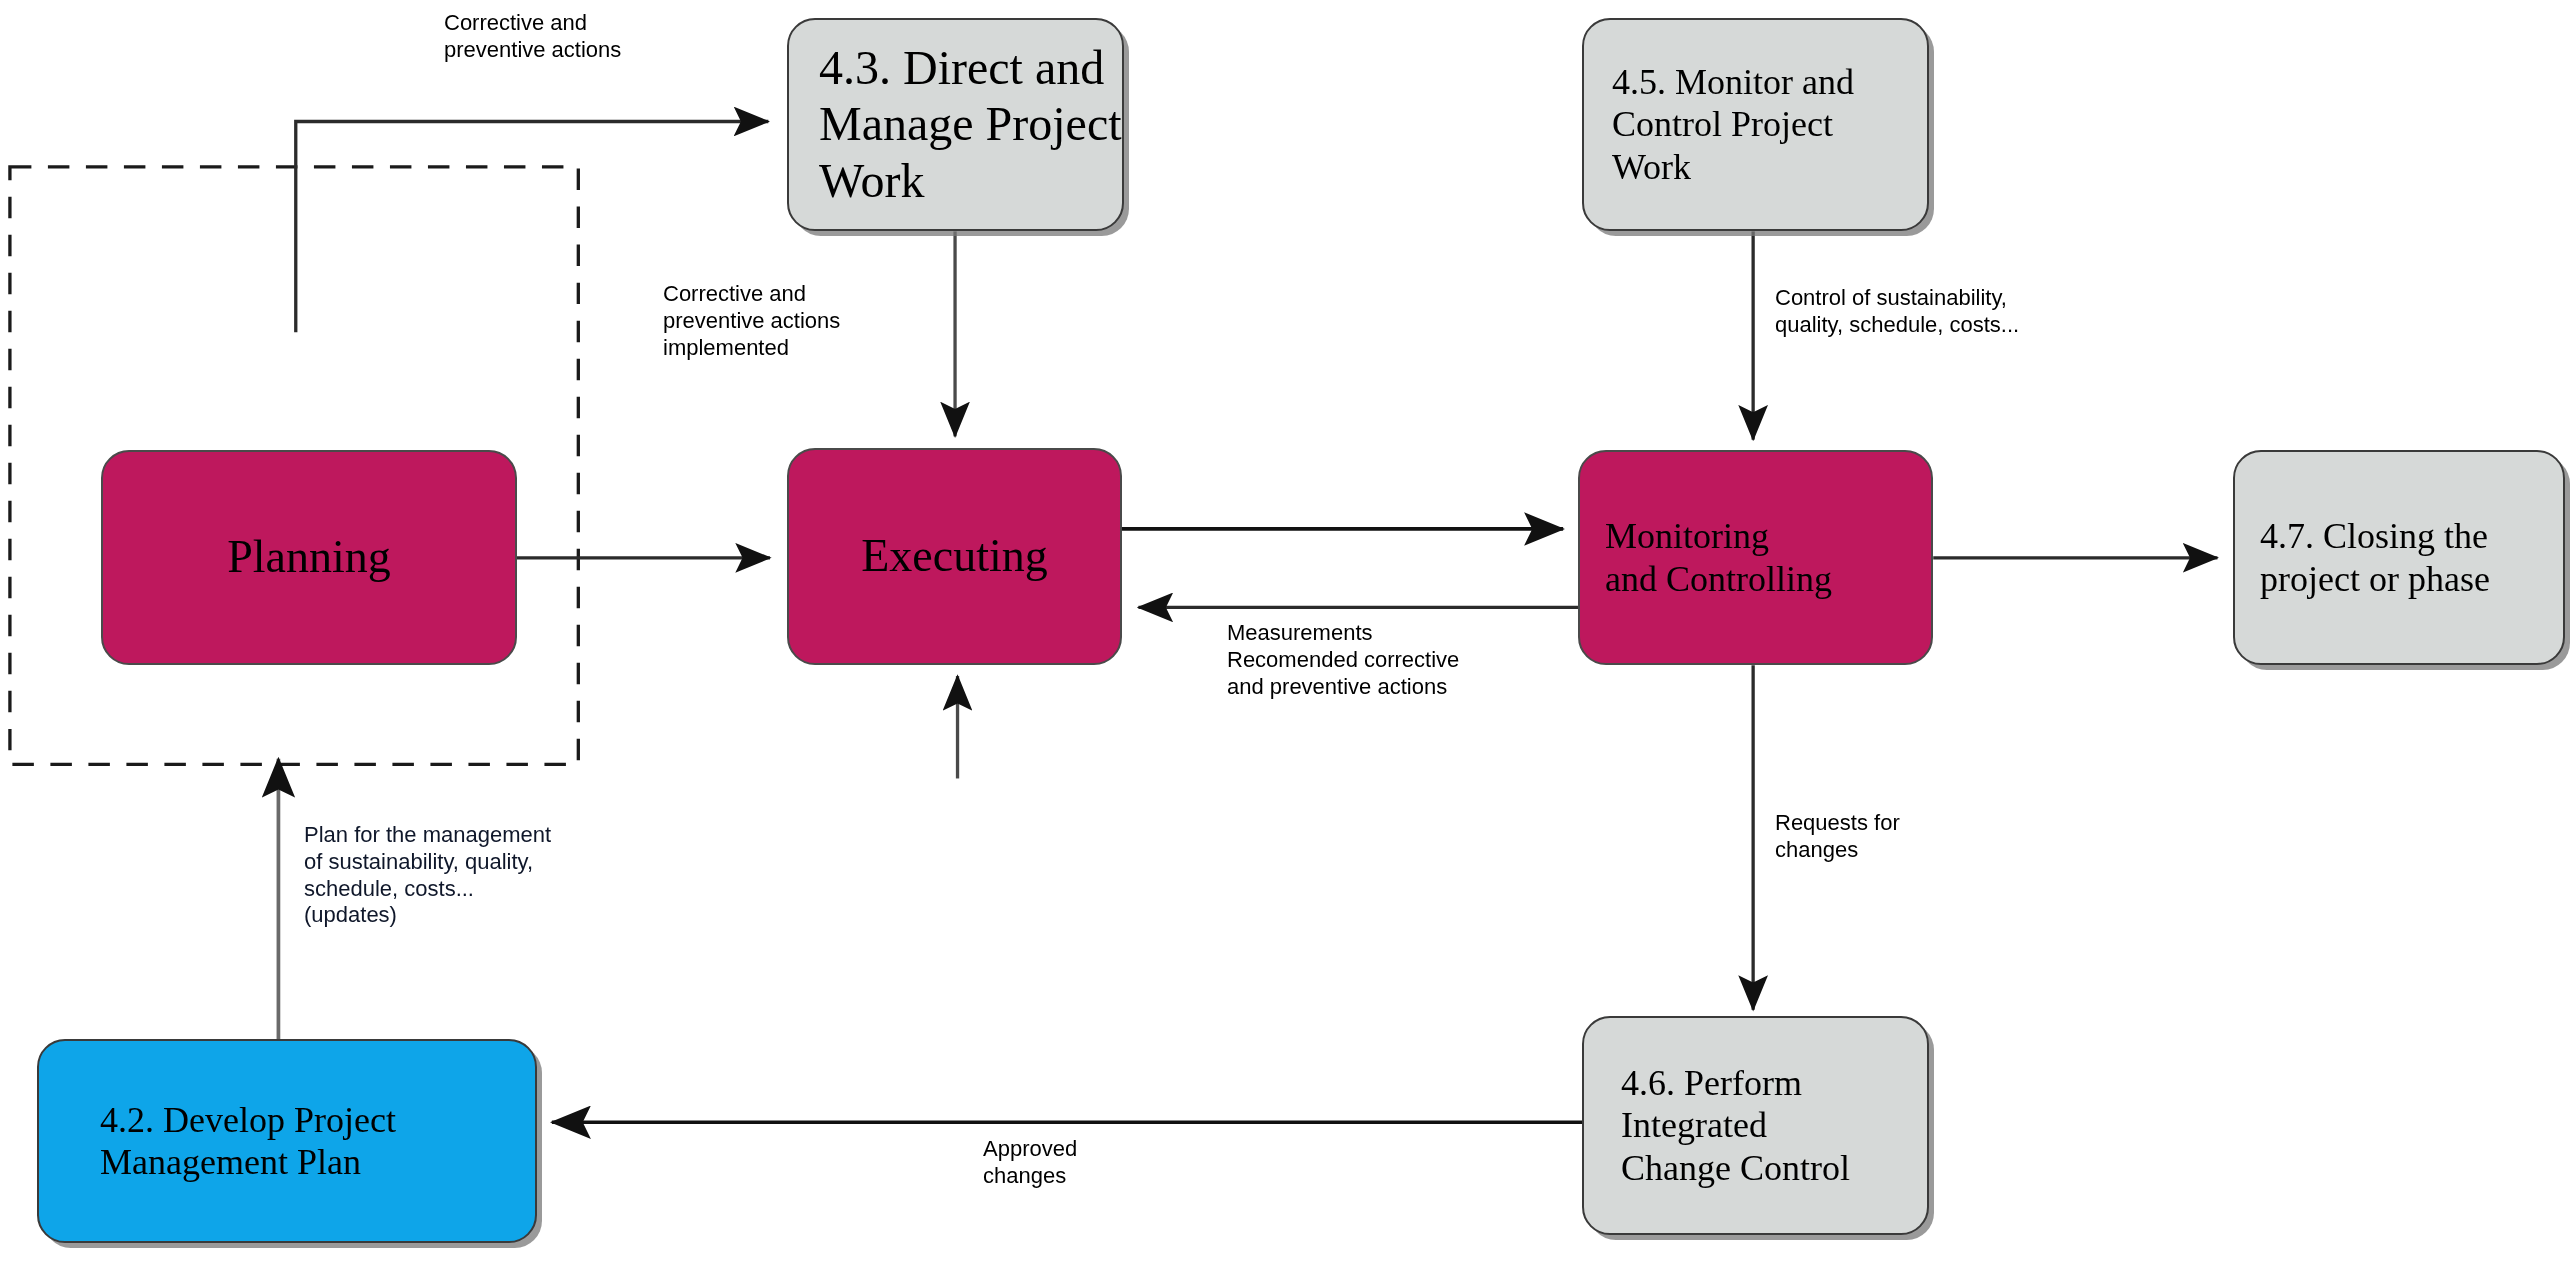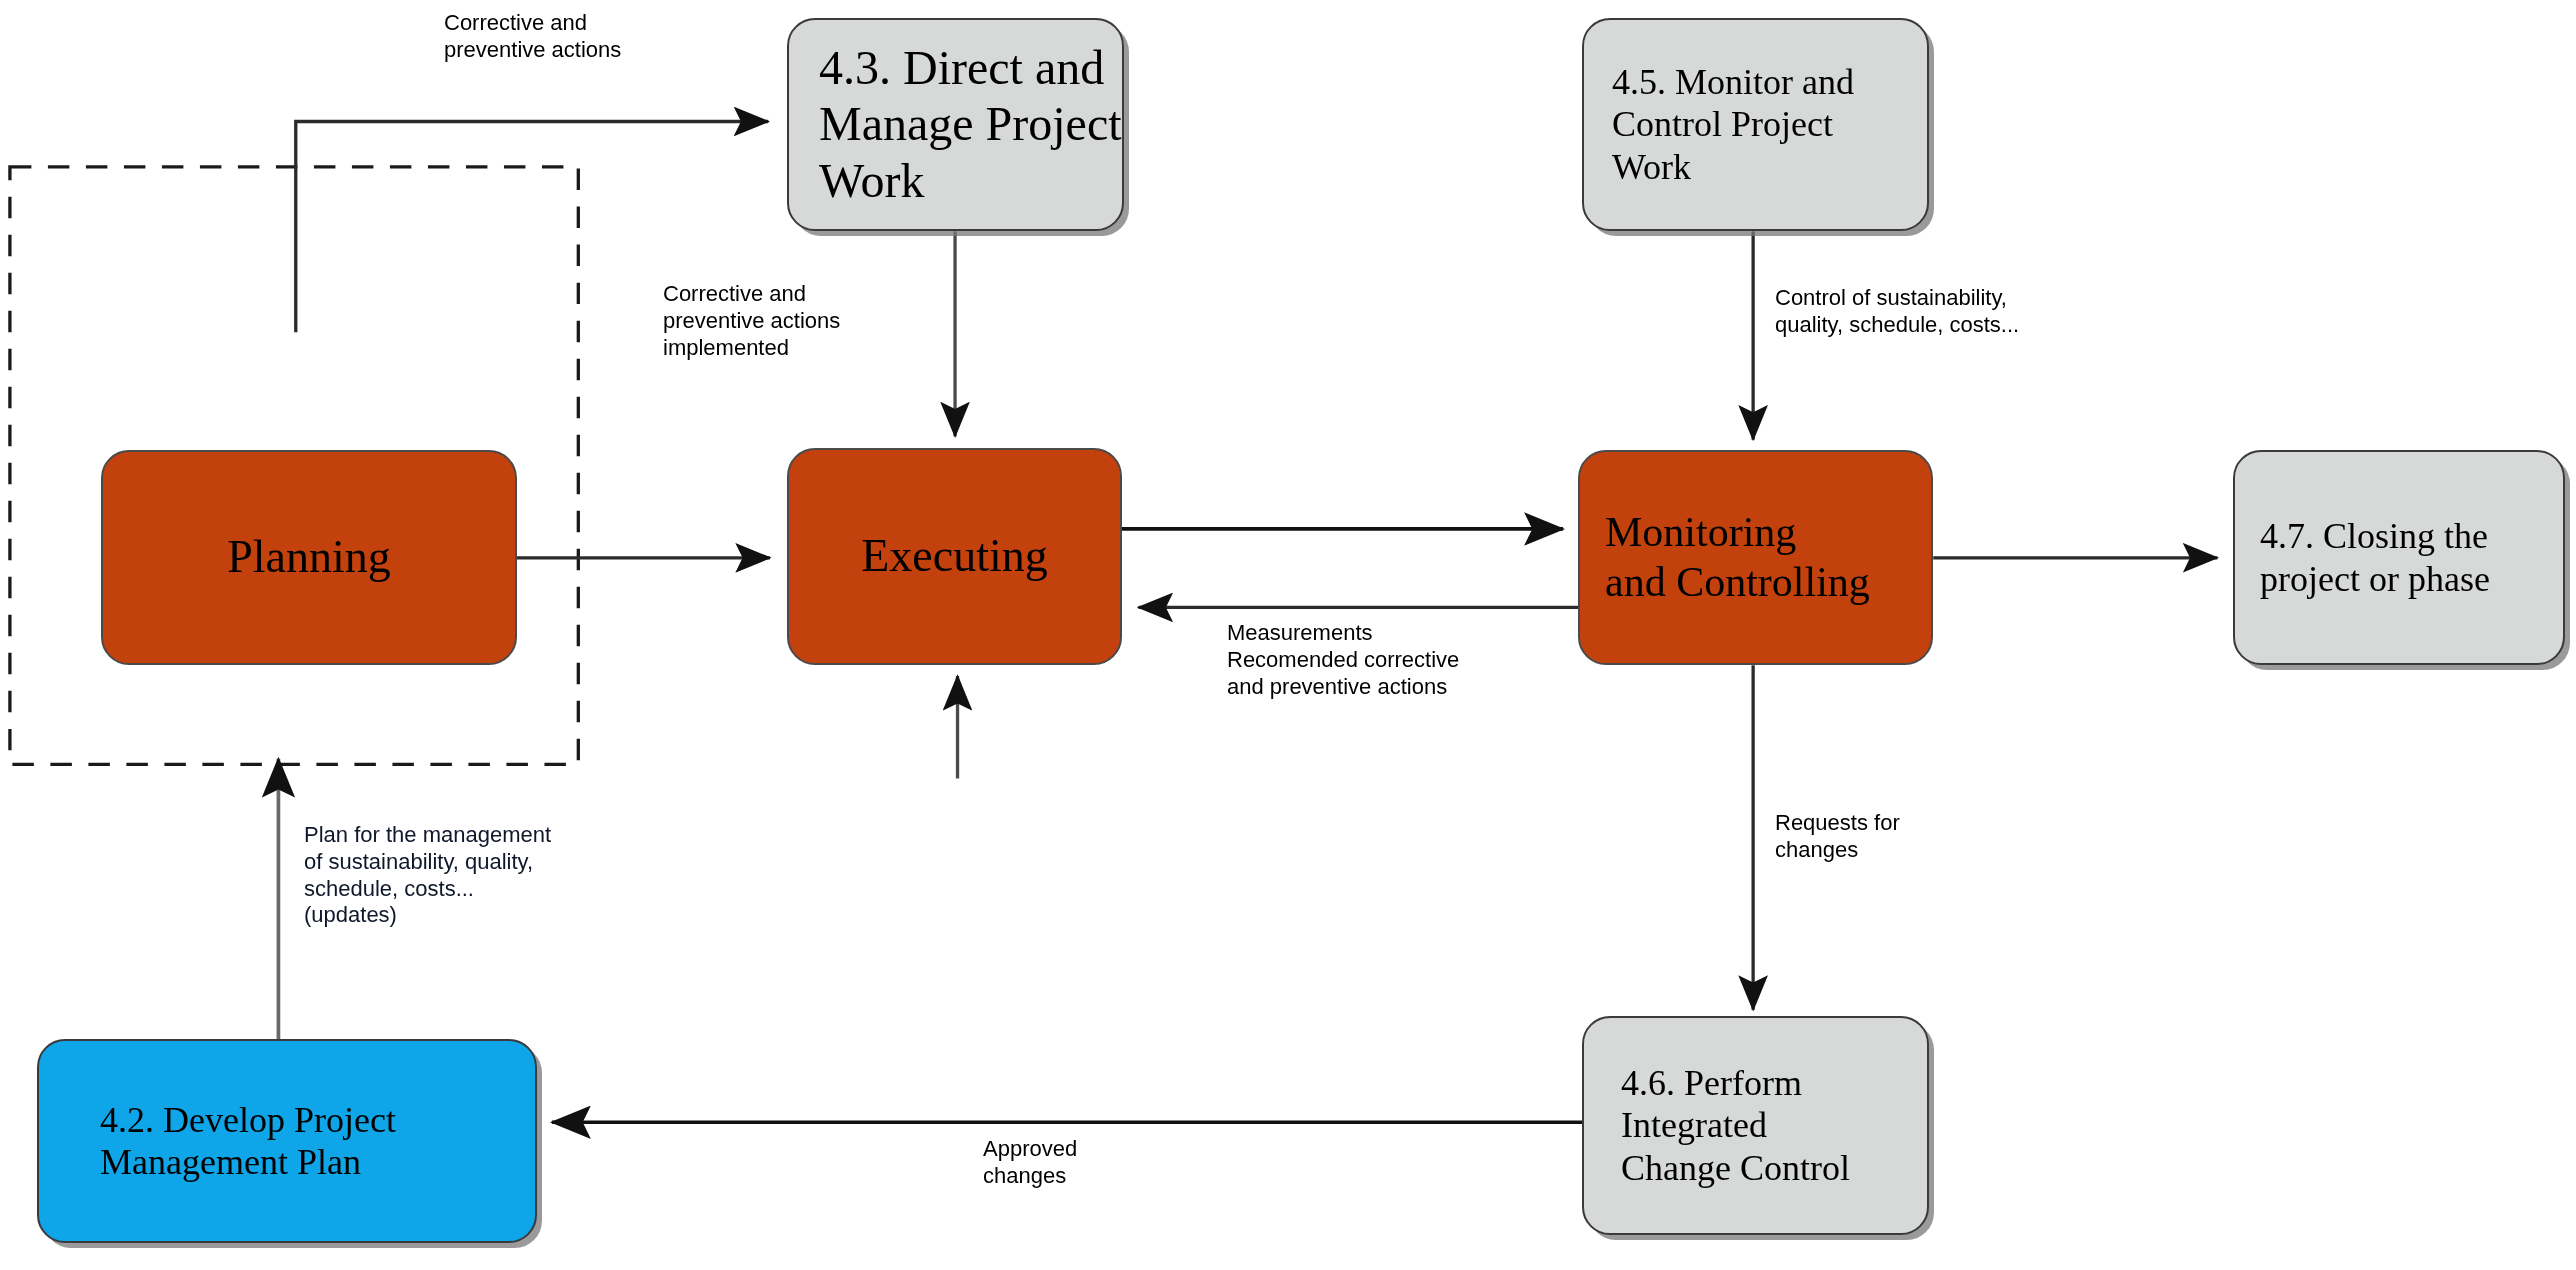--- a/index.html
+++ b/index.html
@@ -40,21 +40,21 @@
   }
   .node.gray {
     background: #d6d9d8;
     border: 2.1px solid #3a3a3a;
   }
   .node.darkgray {
     background: #0ea5e9;
     border: 2.1px solid #3a3a3a;
   }
   .node.white {
-    background: #c2410c;
+    background: #be185d;
     border: 2.1px solid #4a4a4a;
   }
   .node .label {
     display: block;
     width: 100%;
   }
   .node.center .label { text-align: center; }
 
   
   .edgelabel {
@@ -117,21 +117,21 @@
   </div>
 
   <div class="node white center" style="left:101px; top:450px; width:416px; height:215px; font-size:46px;">
     <span class="label">Planning</span>
   </div>
 
   <div class="node white center" style="left:787px; top:448px; width:335px; height:217px; font-size:46px;">
     <span class="label">Executing</span>
   </div>
 
-  <div class="node white" style="left:1578px; top:450px; width:355px; height:215px; font-size:42px; padding-left:25px;">
+  <div class="node white" style="left:1578px; top:450px; width:355px; height:215px; font-size:36px; padding-left:25px;">
     <span class="label" style="text-align:left;">Monitoring
 and Controlling</span>
   </div>
 
   <div class="node gray shadowed" style="left:2233px; top:450px; width:332px; height:215px; font-size:36px; padding-left:25px;">
     <span class="label" style="text-align:left;">4.7. Closing the
 project or phase</span>
   </div>
 
 

